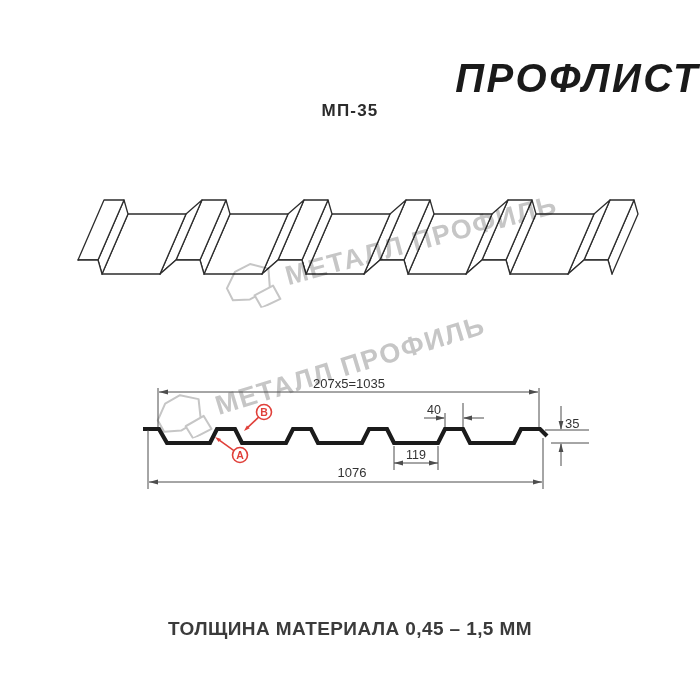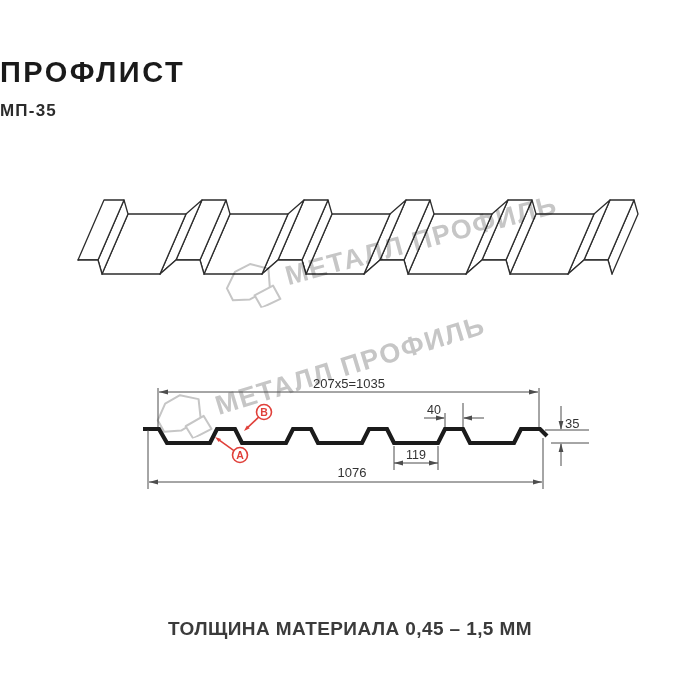--- a/index.html
+++ b/index.html
@@ -10,25 +10,25 @@
     --c-red:#e0403a;
     --c-wm:#c6c6c6;
     --c-title:#1a1a1a;
   }
   html,body{margin:0;padding:0;}
   body{
     width:700px;height:700px;position:relative;background:#ffffff;
     font-family:"Liberation Sans", sans-serif;overflow:hidden;
   }
   .title{
-    position:absolute;left:0;top:56px;width:700px;text-align:left;
-    font-size:29px;font-weight:800;letter-spacing:2.5px;color:var(--c-title);
+    position:absolute;left:0;top:56px;width:700px;text-align:right;
+    font-size:40px;font-weight:800;letter-spacing:2.5px;color:var(--c-title);font-style:italic;
   }
   .subtitle{
-    position:absolute;left:0;top:101px;width:700px;text-align:left;
+    position:absolute;left:0;top:101px;width:700px;text-align:center;
     font-size:17px;font-weight:600;letter-spacing:1.2px;color:#2b2b2b;
   }
   .footer{
     position:absolute;left:0;top:618px;width:700px;text-align:center;
     font-size:19px;font-weight:600;letter-spacing:.4px;color:#3b3b3b;
   }
   .layer{position:absolute;left:0;top:0;}
   .wm{
     position:absolute;display:flex;align-items:center;gap:8px;
     mix-blend-mode:multiply;pointer-events:none;

